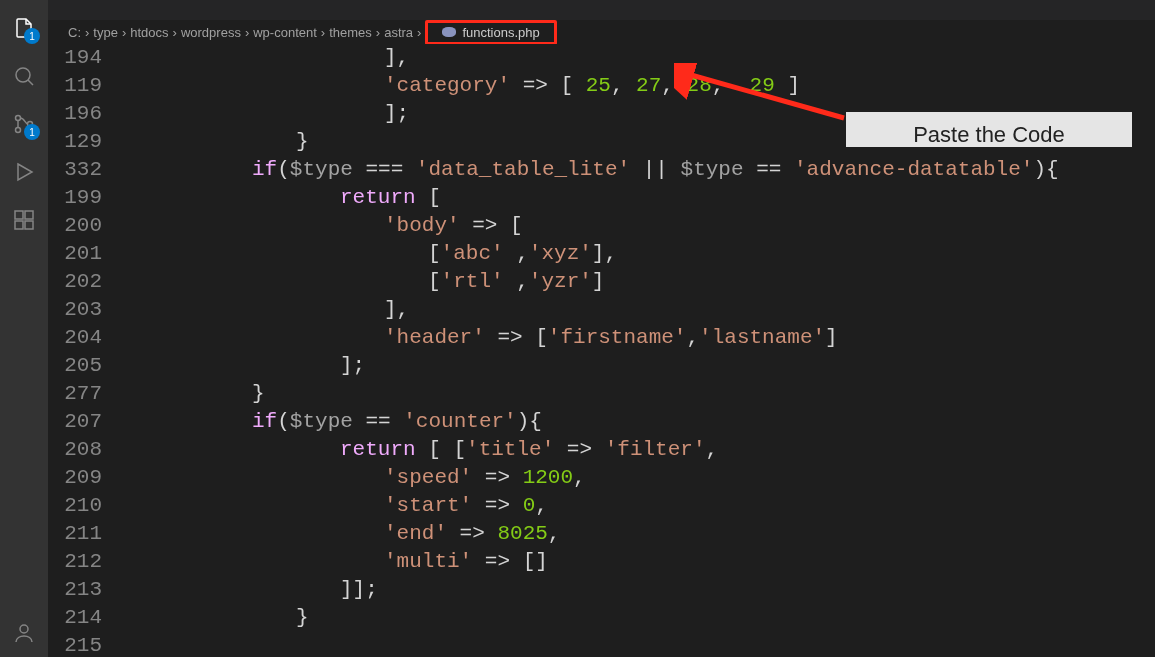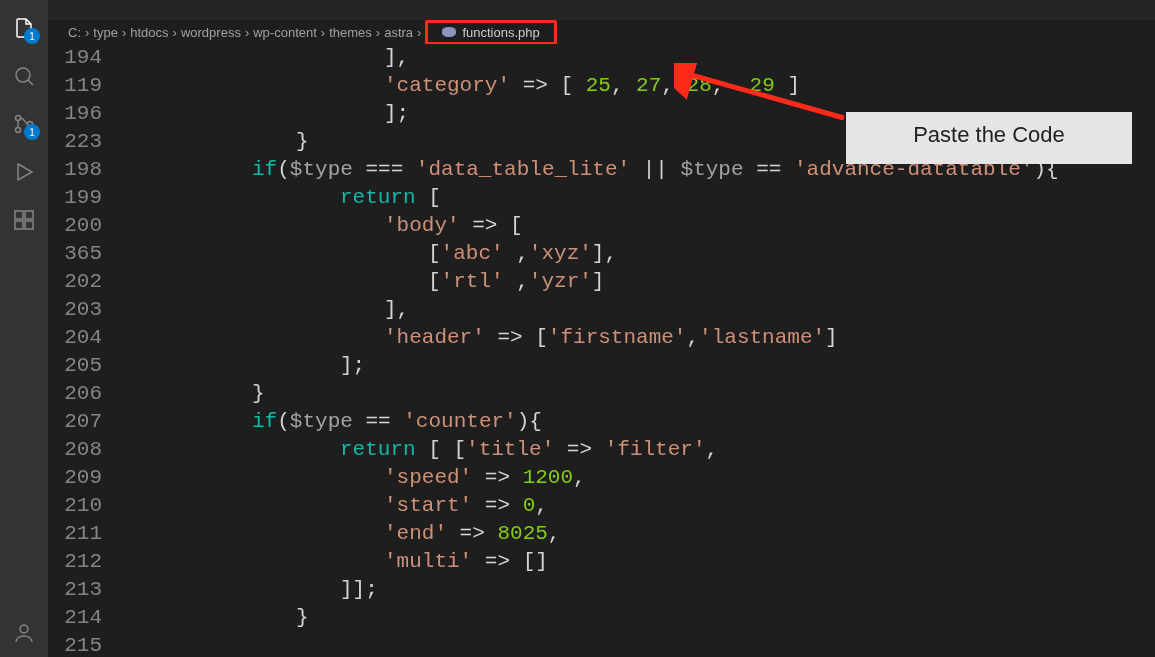--- a/index.html
+++ b/index.html
@@ -102,21 +102,21 @@
     color: #858585;
     padding-right: 18px;
     user-select: none;
   }
   .code {
     flex: 1;
     white-space: pre;
     color: #d4d4d4;
   }
   .line { height: 28px; }
-  .tok-kw   { color: #14b8a6; }
+  .tok-kw   { color: #f0abfc; }
   .tok-var  { color: #a3a3a3; }
   .tok-str  { color: #ce9178; }
   .tok-num  { color: #84cc16; }
   .tok-punc { color: #d4d4d4; }
   .tok-op   { color: #d4d4d4; }
   .annotation-arrow {
     position: absolute;
     top: 19px;
     left: 626px;
     pointer-events: none;
@@ -124,21 +124,21 @@
   .annotation-box {
     position: absolute;
     top: 68px;
     left: 798px;
     width: 286px;
     background: #e5e5e5;
     color: #222;
     font-family: Arial, sans-serif;
     font-size: 22px;
     text-align: center;
-    padding: 10px 4px 17px 4px;
+    padding: 10px 4px 0 4px;
     line-height: 1.15;
   }
 </style>
 </head>
 <body>
 
 <div class="activity-bar">
   <div class="activity-item active">
     <svg viewBox="0 0 24 24" fill="none" stroke="currentColor" stroke-width="1.5">
         <path d="M14 3H6a1 1 0 0 0-1 1v16a1 1 0 0 0 1 1h12a1 1 0 0 0 1-1V8l-5-5z"></path>
@@ -206,30 +206,30 @@
         <span class="php-icon"></span>
         <span>functions.php</span>
       </span>
     </div>
 
   <div class="editor">
     <div class="gutter" id="gutter">
         <div class="line">194</div>
         <div class="line">119</div>
         <div class="line">196</div>
-        <div class="line">223</div>
-        <div class="line">198</div>
+        <div class="line">129</div>
+        <div class="line">332</div>
         <div class="line">199</div>
         <div class="line">200</div>
-        <div class="line">365</div>
+        <div class="line">201</div>
         <div class="line">202</div>
         <div class="line">203</div>
         <div class="line">204</div>
         <div class="line">205</div>
-        <div class="line">206</div>
+        <div class="line">277</div>
         <div class="line">207</div>
         <div class="line">208</div>
         <div class="line">209</div>
         <div class="line">210</div>
         <div class="line">211</div>
         <div class="line">212</div>
         <div class="line">213</div>
         <div class="line">214</div>
         <div class="line">215</div>
       </div>

